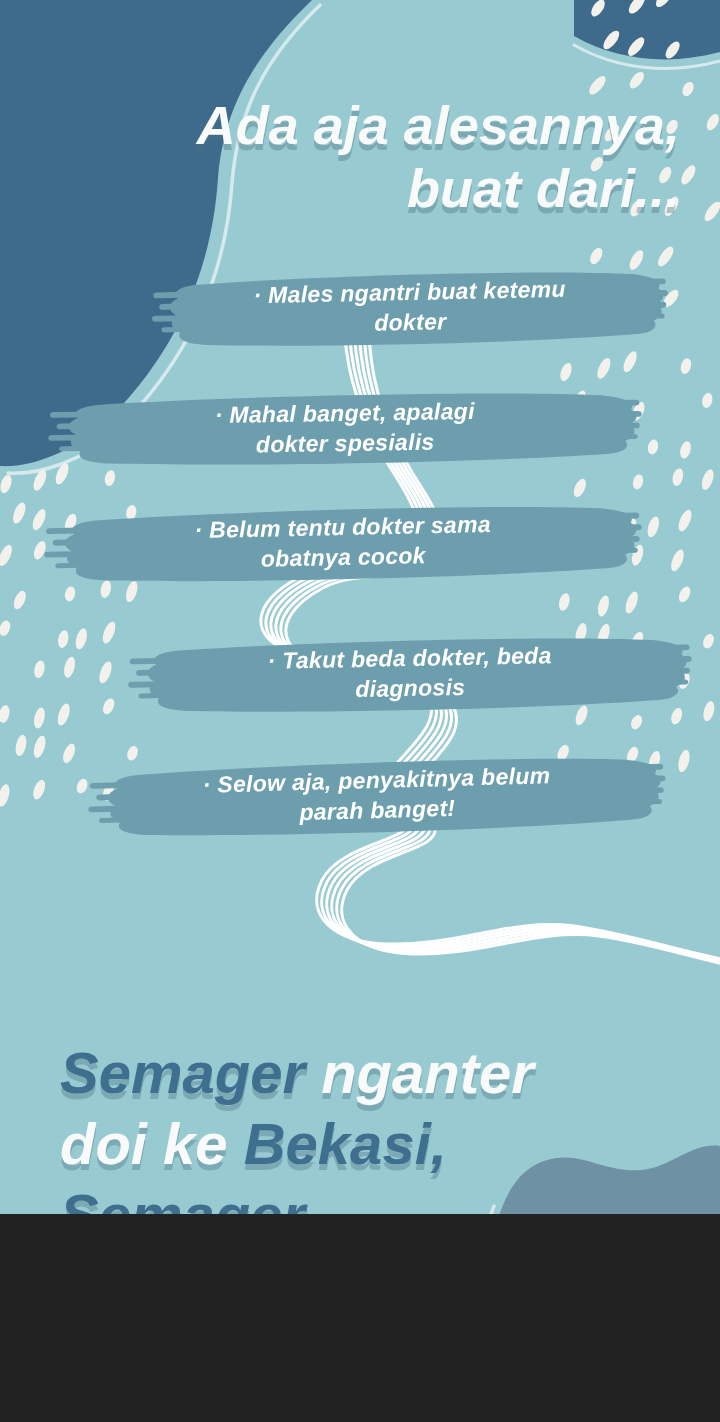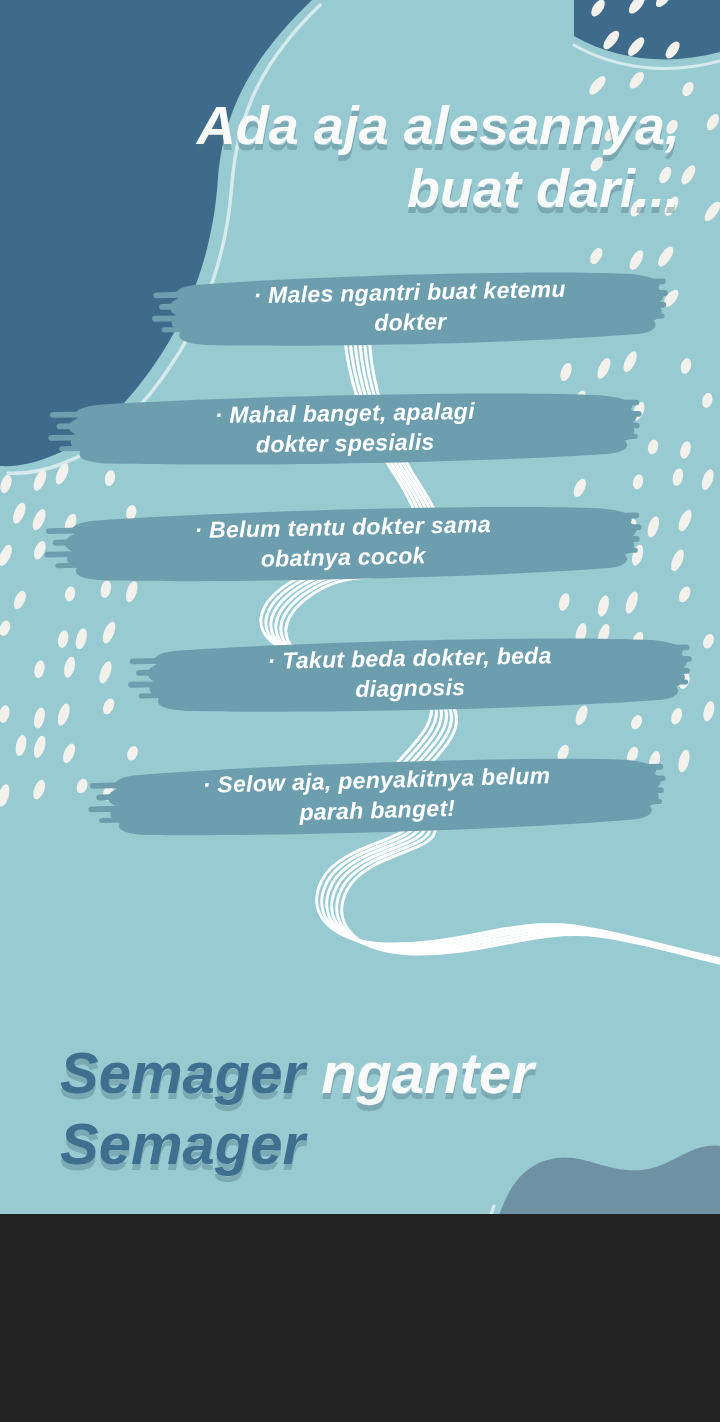--- a/index.html
+++ b/index.html
@@ -278,16 +278,17 @@
         <use href="#brush"></use>
       </svg>
     <div class="banner-text">
       <div>· Selow aja, penyakitnya belum</div>
       <div>parah banget!</div>
     </div>
   </div>
 
   <div class="headline">
     <div><span class="dark">Semager</span><span class="light"> nganter</span></div>
+    <div><span class="light">doi ke </span><span class="dark">Bekasi,</span></div>
     <div class="dark">Semager</div>
   </div>
 
 </div>
 
 </body></html>

